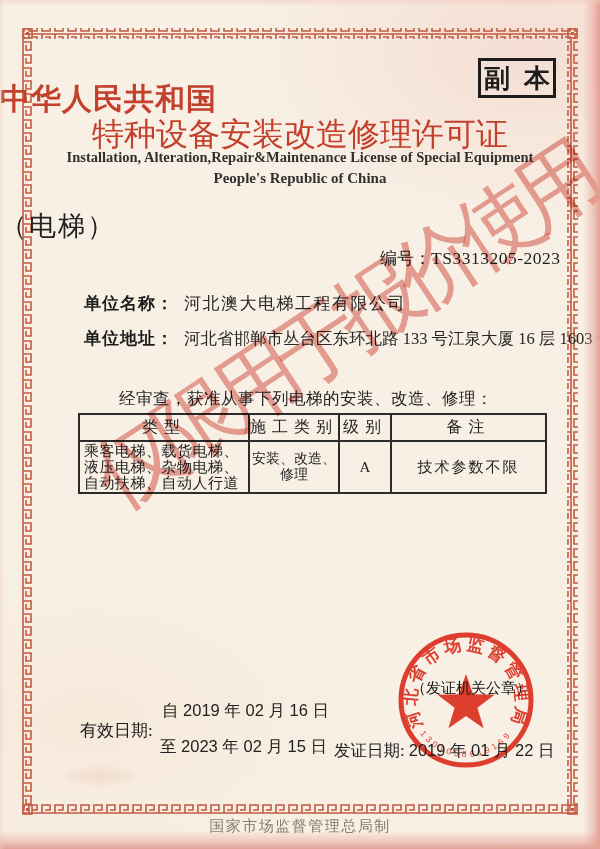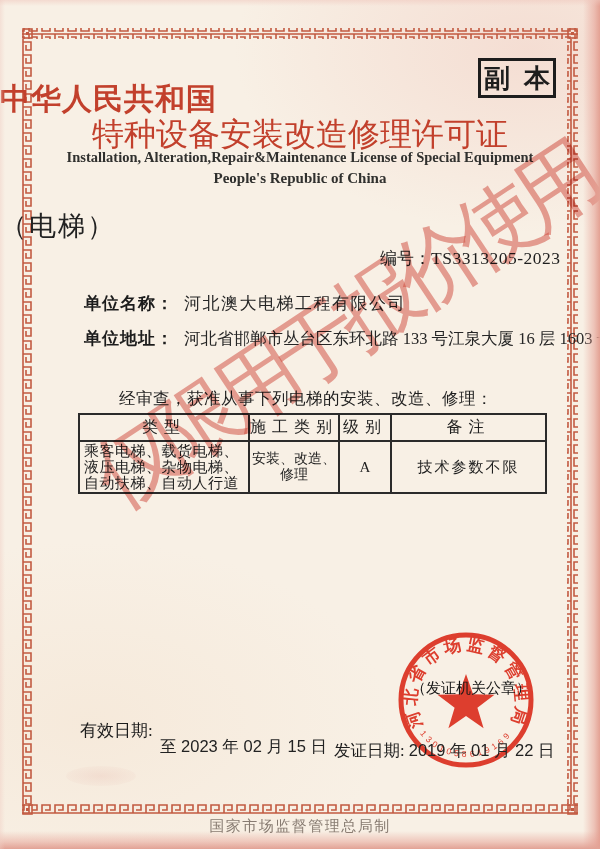--- a/index.html
+++ b/index.html
@@ -169,20 +169,21 @@
           <td class="c-type">乘客电梯、载货电梯、液压电梯、杂物电梯、自动扶梯、自动人行道</td>
           <td class="c-work">安装、改造、修理</td>
           <td class="c-grade">A</td>
           <td class="c-note">技术参数不限</td>
         </tr>
       </tbody>
     </table>
   </div>
 
   <div class="abs valid-label">有效日期:</div>
+  <div class="abs valid-from date-sans">自 2019 年 02 月 16 日</div>
   <div class="abs valid-to date-sans">至 2023 年 02 月 15 日</div>
 
   <div class="abs issue-line">
     <span>发证日期:</span>
     <span class="date-sans">2019 年 01 月 22 日</span>
   </div>
 
   <svg class="abs seal-svg" width="160" height="160">
     <defs>
       <path id="sealTopArc" d="M33,97.1 A50,50 0 1,1 127,97.1" fill="none"></path>

